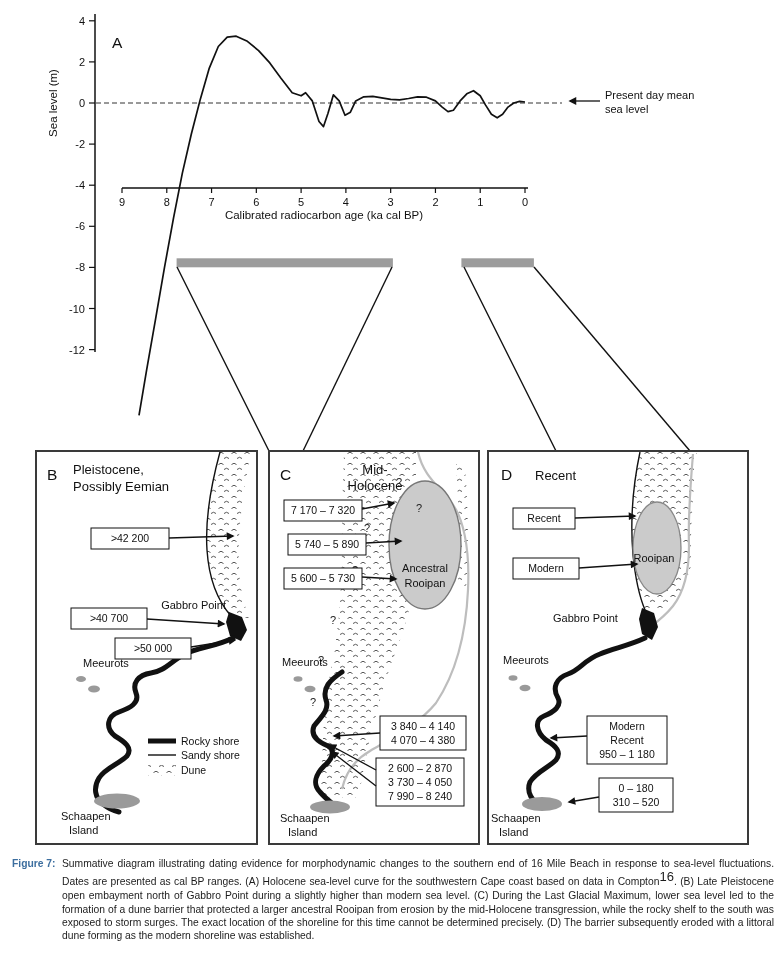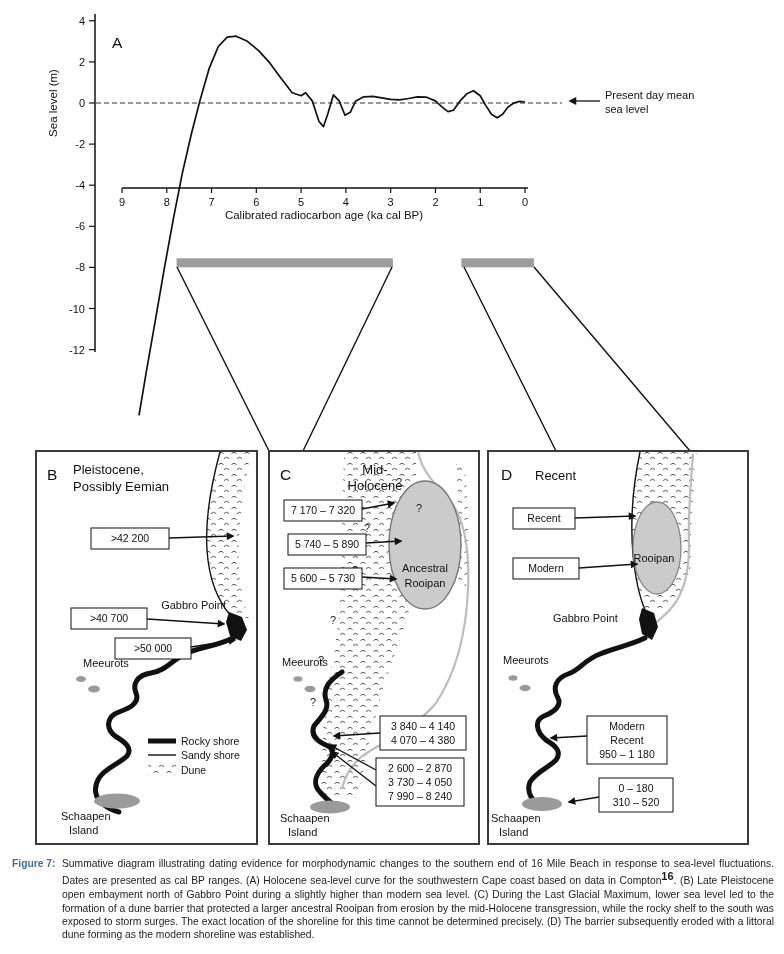--- a/index.html
+++ b/index.html
@@ -27,21 +27,21 @@
   .sandy { stroke:#111; stroke-width:1.4; fill:none; }
   .rocky { stroke:#111; stroke-width:5; fill:none; stroke-linejoin:round; stroke-linecap:round; }
   .grayline { stroke-width:2.2; fill:none; }
   .dunemark { stroke:#444; stroke-width:0.9; fill:none; }
   .blob { fill:#111; stroke:none; }
 
   .caption { position:absolute; left:12px; top:857px; width:762px; display:flex; 
              font-size:10.3px; line-height:13.4px; color:#1c1c1c; }
   .cap-label { width:50px; flex:none; font-weight:bold; }
   .cap-text { flex:1; text-align:justify; }
-  .cap-text sup { font-size:11px;font-weight:bold; }
+  .cap-text sup { font-size:13px; }
 </style>
 </head>
 <body>
 
 <div id="page">
 
   <svg id="panelA" width="784" height="452" viewBox="0 0 784 452" style="position:absolute;left:0;top:0">
     <defs>
       <marker id="ahA" viewBox="0 0 10 10" refX="8" refY="5" markerWidth="7" markerHeight="6" orient="auto">
         <path d="M0,0 L10,5 L0,10 Z" fill="#111"></path>

